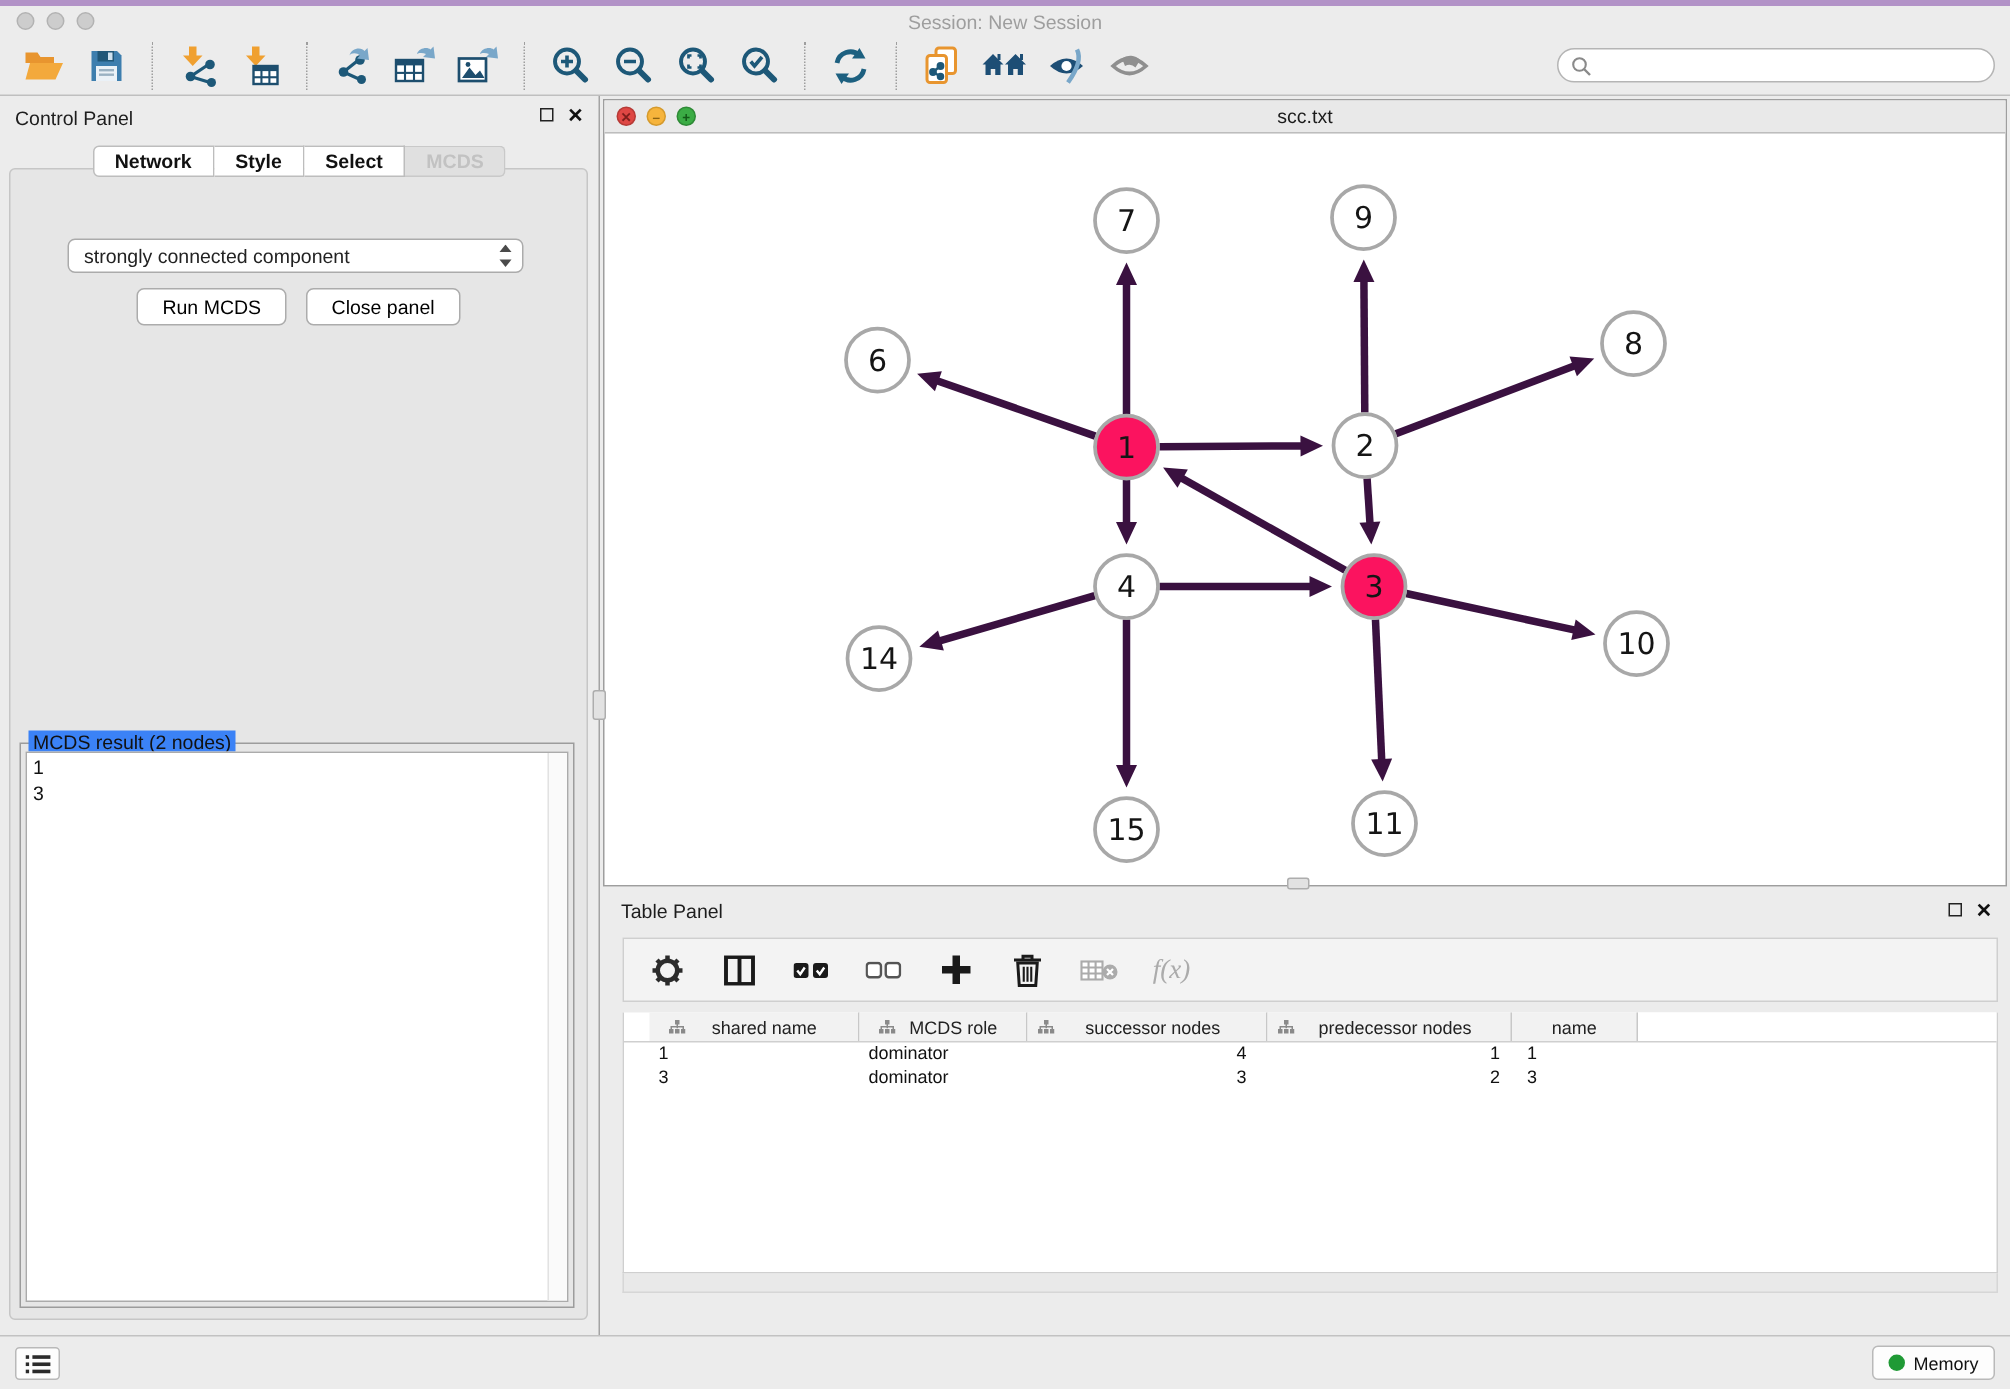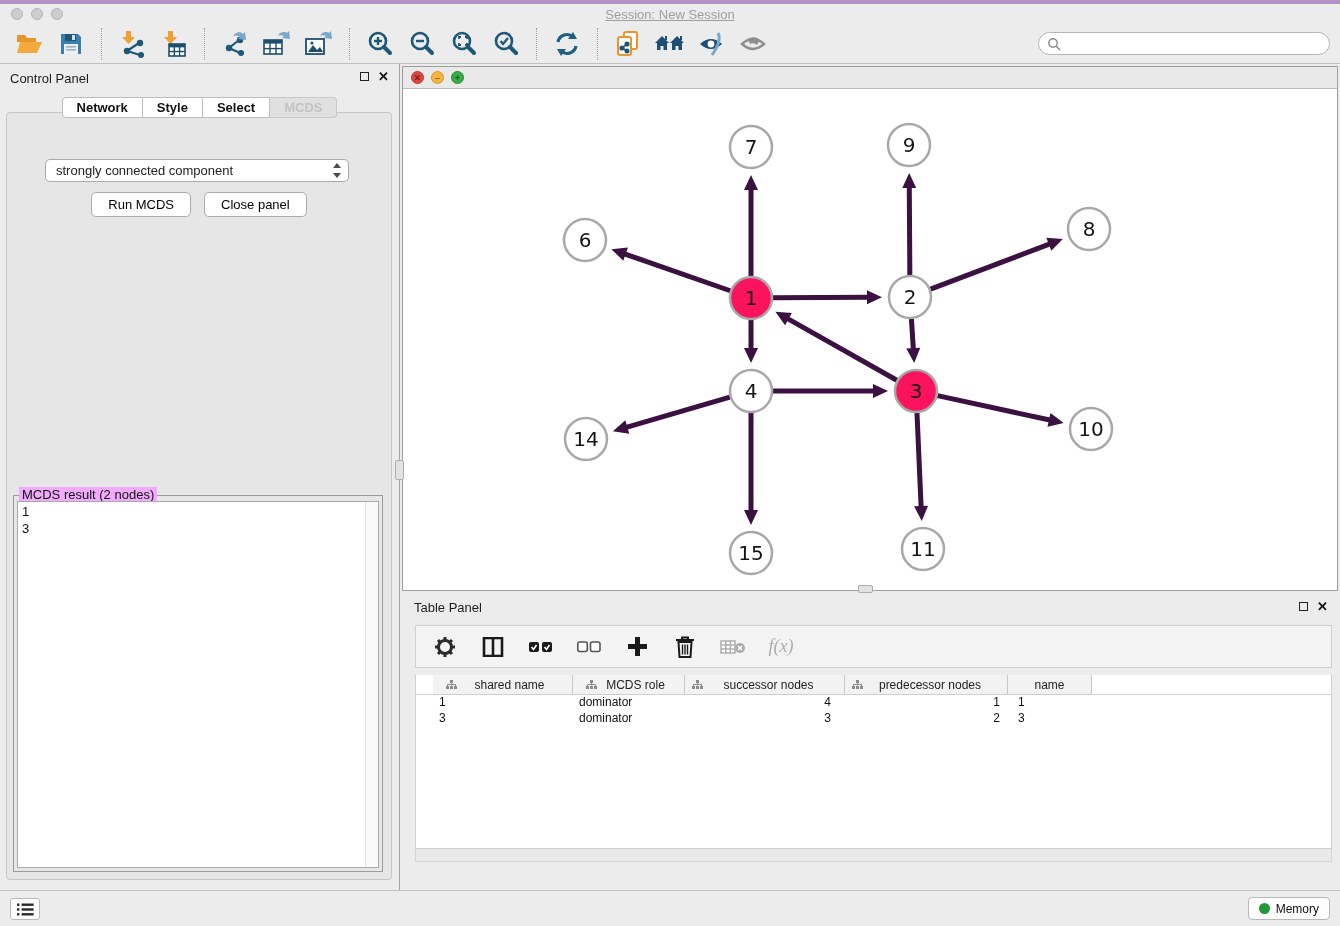--- a/index.html
+++ b/index.html
@@ -5,21 +5,21 @@
   * { margin:0; padding:0; box-sizing:border-box; }
   html,body { width:1340px; height:926px; overflow:hidden; }
   body { font-family:"Liberation Sans", sans-serif; background:#ECECEC; color:#222; }
   .app { position:relative; width:1340px; height:926px; background:#ECECEC; }
 
   
   .top-strip { position:absolute; top:0; left:0; right:0; height:4px; background:#B292C7; }
   .titlebar { position:absolute; top:4px; left:0; right:0; height:20px; background:#ECECEC; }
   .traffic { position:absolute; left:11px; top:4px; display:flex; gap:8px; }
   .traffic .dot { width:12px; height:12px; border-radius:50%; background:#CDCDCD; border:1px solid #B3B3B3; }
-  .win-title { position:absolute; left:0; right:0; top:3px; text-align:center; font-size:13px; color:#9E9E9E;text-decoration:underline; }
+  .win-title { position:absolute; left:0; right:0; top:3px; text-align:center; font-size:13px; color:#9E9E9E; }
 
   
   .main-toolbar { position:absolute; top:24px; left:0; right:0; height:40px; display:flex; align-items:center; padding:0 10px 0 8px; border-bottom:1px solid #BFBFBF; background:#ECECEC; }
   .tbtn { width:36px; height:34px; display:flex; align-items:center; justify-content:center; margin:0 3px; }
   .tsep { width:1px; height:32px; border-left:1px dotted #9E9E9E; margin:0 9px; }
   .search-wrap { margin-left:auto; width:292px; height:23px; background:#fff; border:1px solid #B5B5B5; border-radius:12px; display:flex; align-items:center; padding-left:8px; }
 
   
   .control-panel { position:absolute; left:0; top:64px; width:400px; height:826px; background:#ECECEC; border-right:1px solid #A4A4A4; }
   .panel-head { position:relative; height:28px; }
@@ -36,21 +36,21 @@
   .tab.disabled-active { background:#E0E0E0; color:#C2C2C2; border-color:#C9C9C9; }
 
   .cp-body { position:absolute; left:6px; right:7px; top:48px; bottom:10px; background:#E6E6E6; border:1px solid #C6C6C6; border-radius:4px; }
   .opt-label { position:absolute; top:26px; left:0; right:0; text-align:center; font-size:13px; color:#111; }
   .dropdown { position:absolute; left:38px; right:42px; top:46px; height:23px; background:#fff; border:1px solid #ABABAB; border-radius:5px; display:flex; align-items:center; padding:0 6px 0 10px; font-size:13px; }
   .dropdown .dd-label { flex:1; }
   .cp-buttons { position:absolute; top:79px; left:0; right:0; display:flex; justify-content:center; gap:13px; }
   .btn { height:25px; background:#fff; border:1px solid #ACACAC; border-radius:5px; font-size:13px; padding:0 16px; display:flex; align-items:center; color:#000000; }
 
   .result-field { position:absolute; left:6px; right:8px; top:382px; height:377px; border:1px solid #9C9C9C; background:#E6E6E6; }
-  .result-legend { position:absolute; top:-9px; left:5px; background:#f0abfc; padding:0 3px; font-size:13px; color:#111; }
+  .result-legend { position:absolute; top:-9px; left:5px; background:#3b82f6; padding:0 3px; font-size:13px; color:#111; }
   .result-inner { position:absolute; left:3px; right:3px; top:5px; bottom:3px; background:#fff; border:1px solid #ABABAB; }
   .result-text { position:absolute; left:4px; top:1px; right:16px; bottom:0; font-size:13px; line-height:17px; white-space:pre; color:#111; }
   .result-scroll { position:absolute; right:0; top:0; bottom:0; width:13px; background:#FAFAFA; border-left:1px solid #E2E2E2; }
 
   
   .net-window { position:absolute; left:402px; top:66px; width:936px; height:525px; background:#fff; border:1px solid #9E9E9E; }
   .net-titlebar { position:absolute; left:0; right:0; top:0; height:22px; background:#E9E9E9; border-bottom:1px solid #BDBDBD; }
   .net-traffic { position:absolute; left:8px; top:4px; display:flex; gap:7px; }
   .nt { width:13px; height:13px; border-radius:50%; font-size:9px; font-weight:bold; display:flex; align-items:center; justify-content:center; }
   .nt-close { background:#DF4744; border:1px solid #B63A36; color:#7E1D1B; }
@@ -348,20 +348,21 @@
     </div>
   </div>
 
   <div class="net-window">
     <div class="net-titlebar">
       <div class="net-traffic">
         <span class="nt nt-close">✕</span>
         <span class="nt nt-min">–</span>
         <span class="nt nt-max">+</span>
       </div>
+      <div class="net-title">scc.txt</div>
     </div>
     <svg class="net-canvas" viewBox="0 0 934 501">
         <line x1="348" y1="187" x2="348" y2="99" stroke="#3A1140" stroke-width="5"></line>
         <polygon points="348,86 355,101 341,101" fill="#3A1140"></polygon>
         <line x1="327.23121807335133" y1="201.7434376400866" x2="220.70545722693618" y2="164.5235934889295" stroke="#3A1140" stroke-width="5"></line>
         <polygon points="208.43299517937103,160.23562482170794 224.90243451660393,158.5750321813516 220.28462210574997,171.7915297710371" fill="#3A1140"></polygon>
         <line x1="369.9995649035371" y1="208.86163795658152" x2="466.00081086158997" y2="208.25785653546168" stroke="#3A1140" stroke-width="5"></line>
         <polygon points="479.0005537591346,208.17609714616896 464.04487470235614,215.27029646326153 463.95682612927163,201.27057334282884" fill="#3A1140"></polygon>
         <line x1="348" y1="231" x2="348" y2="261" stroke="#3A1140" stroke-width="5"></line>
         <polygon points="348,274 341,259 355,259" fill="#3A1140"></polygon>

